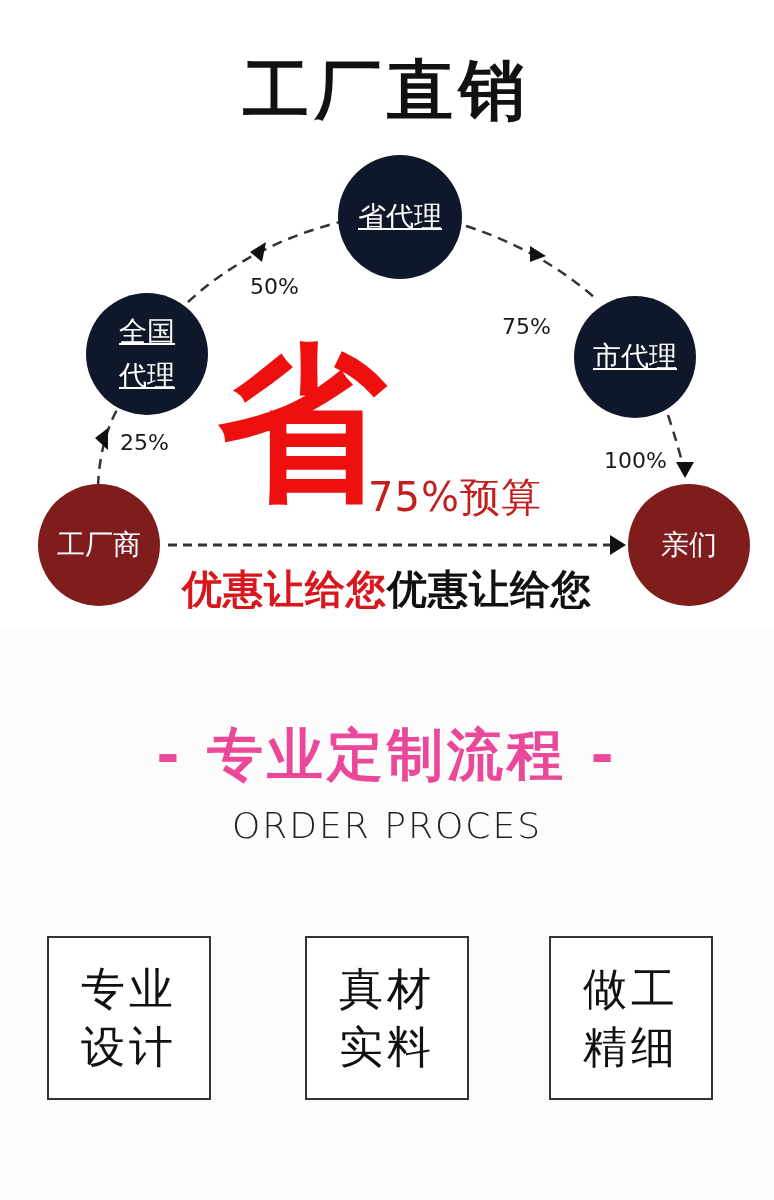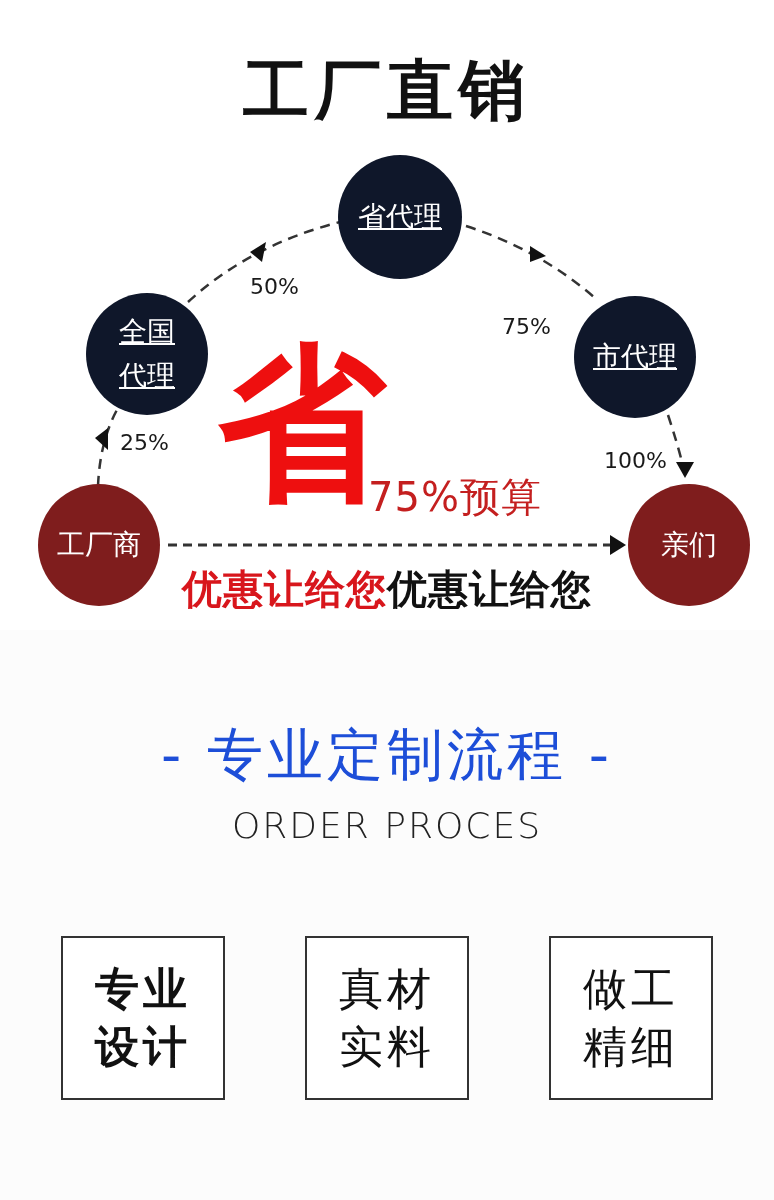--- a/index.html
+++ b/index.html
@@ -35,21 +35,21 @@
     }
     .slogan {
       position: absolute; left: 0; top: 562px; width: 774px; text-align: center;
       font-size: 40px; font-weight: bold; letter-spacing: 1px;
     }
     .slogan .red { color: #d8161c; }
     .slogan .black { color: #111111; }
 
     .section-title {
       position: absolute; left: 0; top: 718px; width: 774px; text-align: center;
-      font-size: 56px; font-weight: normal; color: #1d4ed8; letter-spacing: 4px;
+      font-size: 56px; font-weight: bold; color: #ec4899; letter-spacing: 4px;
     }
     .section-sub {
       position: absolute; left: 0; top: 805px; width: 774px; text-align: center;
       font-size: 36px; color: #222222; letter-spacing: 2px; font-family: "DejaVu Sans", sans-serif; font-weight: 300;
     }
 
     .card {
       position: absolute; top: 936px; width: 164px; height: 164px;
       border: 2px solid #333333; background: #ffffff;
       display: flex; flex-direction: column; align-items: center; justify-content: center;
@@ -118,21 +118,21 @@
   <div class="slogan">
     <span class="red">优惠让给您</span><span class="black">优惠让给您</span>
   </div>
 </div>
 
 <div class="bottom-section"></div>
 
 <div class="section-title">- 专业定制流程 -</div>
 <div class="section-sub">ORDER PROCES</div>
 
-<div class="card" style="left:61px;font-weight:bold;">
+<div class="card" style="left:47px;">
   <span>专业</span>
   <span>设计</span>
 </div>
 <div class="card" style="left:305px;">
   <span>真材</span>
   <span>实料</span>
 </div>
 <div class="card" style="left:549px;">
   <span>做工</span>
   <span>精细</span>

